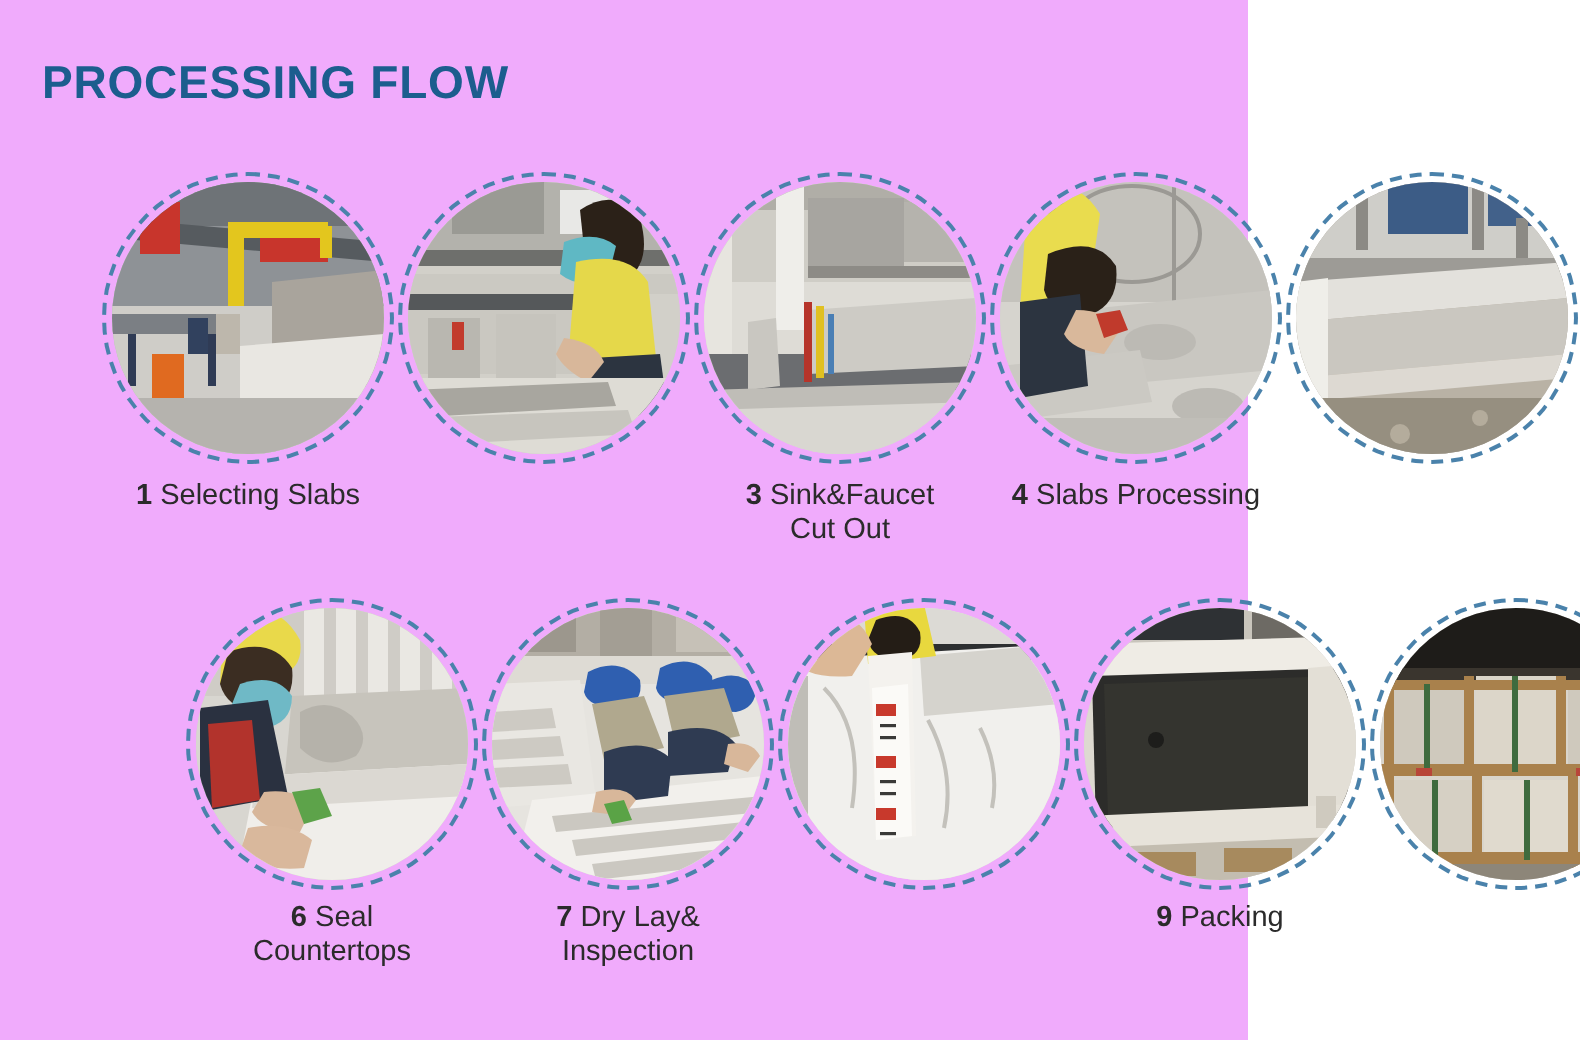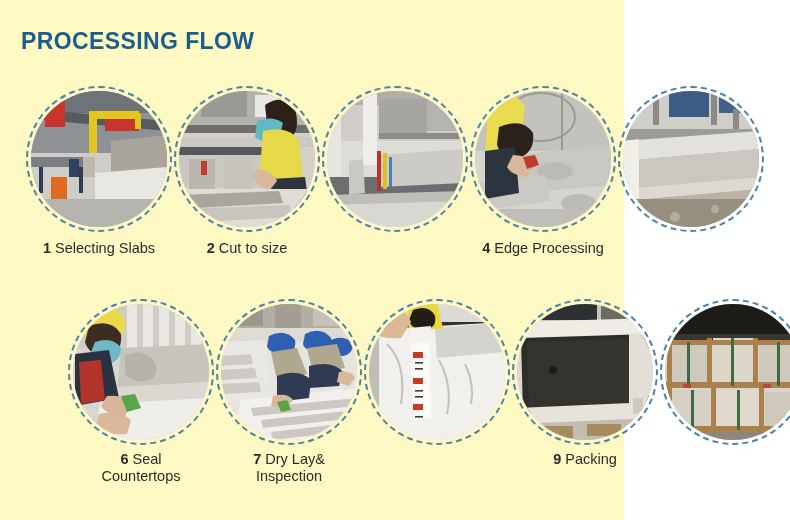--- a/index.html
+++ b/index.html
@@ -12,21 +12,21 @@
     height: 520px;
     overflow: hidden;
     font-family: "Liberation Sans", sans-serif;
     position: relative;
   }
 
   .page {
     position: relative;
     width: 624px;
     height: 520px;
-    background: #fef9c3;
+    background: #f0abfc;
   }
 
   
   .title {
     position: absolute;
     left: 21px;
     top: 28px;
     font-size: 23px;
     font-weight: bold;
     letter-spacing: 0.4px;
@@ -34,21 +34,21 @@
     font-family: "Liberation Sans", sans-serif;
     white-space: nowrap;
   }
 
   
   .row {
     position: absolute;
     left: 0;
     width: 790px;
     display: flex;
-    justify-content: center;
+    justify-content: flex-end;
   }
   .row-1 { top: 86px; }
   .row-2 { top: 299px; padding-left: 42px; }
 
   .step {
     width: 148px;
     position: relative;
     flex: 0 0 148px;
   }
 
@@ -155,24 +155,20 @@
             <path d="M84 40 q26 -6 36 10 l4 38 -44 2 Z" fill="#e5d84a"></path>
             <path d="M92 88 l34 -2 4 30 -40 2 Z" fill="#2c3440"></path>
             <path d="M78 78 q16 2 20 12 l-8 10 q-12 -6 -16 -14 Z" fill="#d8b79a"></path>
             <rect x="0" y="98" width="136" height="38" fill="#dedcd5"></rect>
             <path d="M0 104 L100 100 L104 112 L0 118 Z" fill="#a8a69f"></path>
             <path d="M0 118 L110 114 L114 126 L0 132 Z" fill="#c7c5be"></path>
           </svg>
         </div>
         <div class="dash-ring"></div>
       </div>
-      <div class="caption">
-        <span class="num">2</span> 
-        <span>Cut to size</span>
-      </div>
     </div>
 
     <div class="step">
       <div class="circle-wrap">
         <div class="photo">
           <svg viewBox="0 0 136 136" preserveAspectRatio="none">
             <rect width="136" height="136" fill="#dedcd6"></rect>
             <rect x="0" y="0" width="136" height="50" fill="#cfcdc6"></rect>
             <rect x="0" y="0" width="136" height="14" fill="#b0aea7"></rect>
             <rect x="36" y="0" width="14" height="74" fill="#efeeea"></rect>
@@ -185,20 +181,25 @@
             <path d="M52 64 L136 58 L136 92 L52 96 Z" fill="#cdcbc5"></path>
             <rect x="50" y="60" width="4" height="40" fill="#b6342a"></rect>
             <rect x="56" y="62" width="4" height="36" fill="#e0c021"></rect>
             <rect x="62" y="66" width="3" height="30" fill="#4a7fb5"></rect>
             <path d="M22 70 l14 -2 2 34 -16 2 Z" fill="#c9c7c1"></path>
             <path d="M0 104 L136 100 L136 110 L0 114 Z" fill="#bfbdb7"></path>
           </svg>
         </div>
         <div class="dash-ring"></div>
       </div>
+      <div class="caption">
+        <span class="num">3</span> 
+        <span style="white-space:pre-line">Sink&amp;Faucet
+Cut Out</span>
+      </div>
     </div>
 
     <div class="step">
       <div class="circle-wrap">
         <div class="photo">
           <svg viewBox="0 0 136 136" preserveAspectRatio="none">
             <rect width="136" height="136" fill="#d6d4ce"></rect>
             <rect x="0" y="0" width="136" height="60" fill="#c4c2bc"></rect>
             <rect x="30" y="0" width="2" height="60" fill="#9b9994"></rect>
             <rect x="86" y="0" width="2" height="60" fill="#9b9994"></rect>
@@ -213,21 +214,21 @@
             <path d="M10 60 l30 -4 4 46 -34 6 Z" fill="#2c3440"></path>
             <path d="M38 64 q16 0 22 10 l-8 12 q-16 -2 -20 -10 Z" fill="#d9b89b"></path>
             <path d="M48 66 l12 -2 4 10 -12 4 Z" fill="#c03a2c"></path>
             <rect x="0" y="118" width="136" height="18" fill="#c0beb8"></rect>
           </svg>
         </div>
         <div class="dash-ring"></div>
       </div>
       <div class="caption">
         <span class="num">4</span> 
-        <span>Edge Processing</span>
+        <span>Slabs Processing</span>
       </div>
     </div>
 
     <div class="step">
       <div class="circle-wrap">
         <div class="photo">
           <svg viewBox="0 0 136 136" preserveAspectRatio="none">
             <rect width="136" height="136" fill="#b9b2a5"></rect>
             <rect x="0" y="0" width="136" height="40" fill="#cfcec9"></rect>
             <rect x="46" y="0" width="40" height="26" fill="#3c5c86"></rect>

